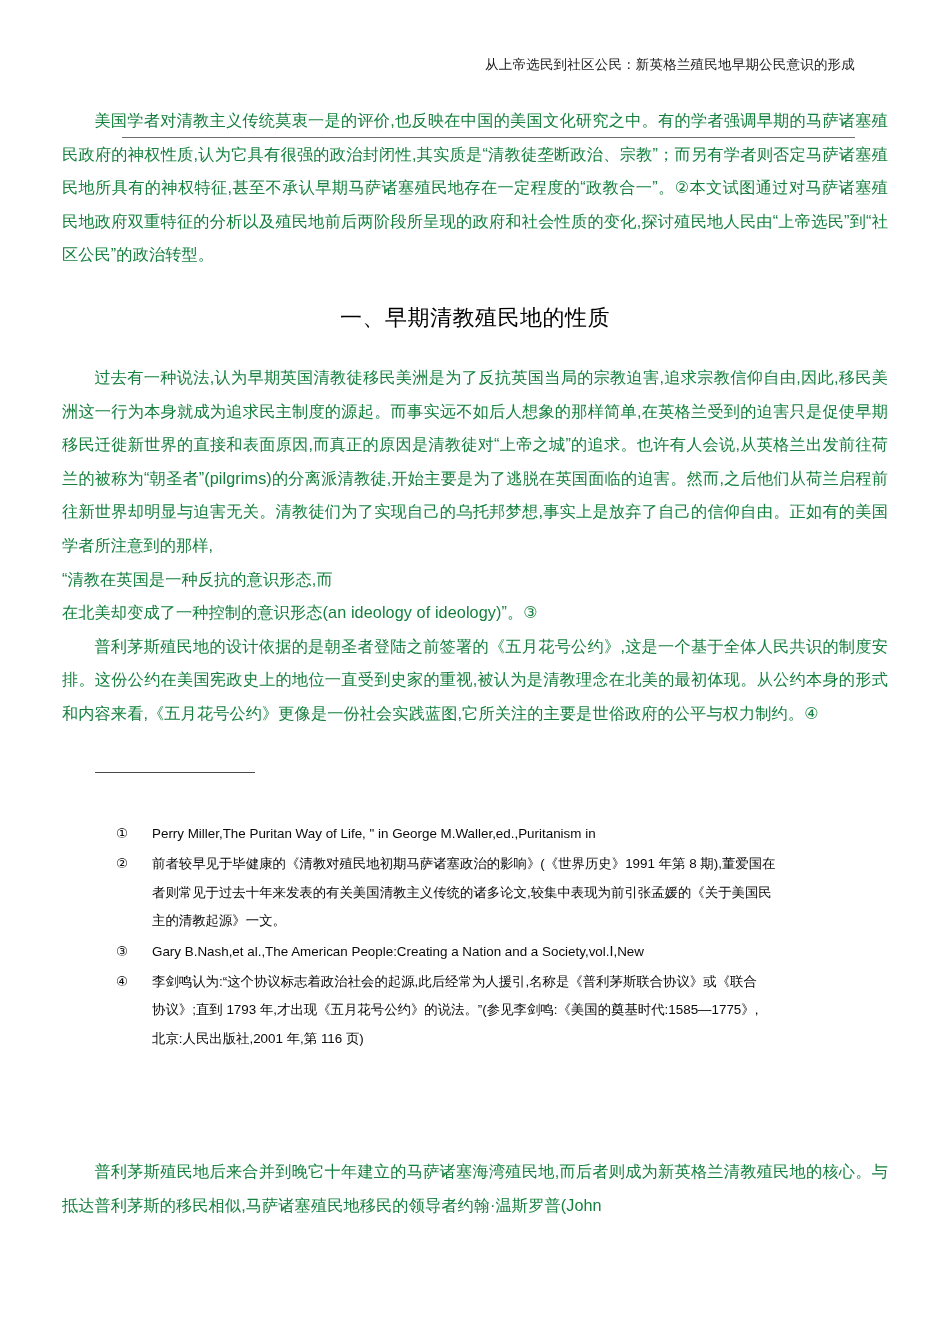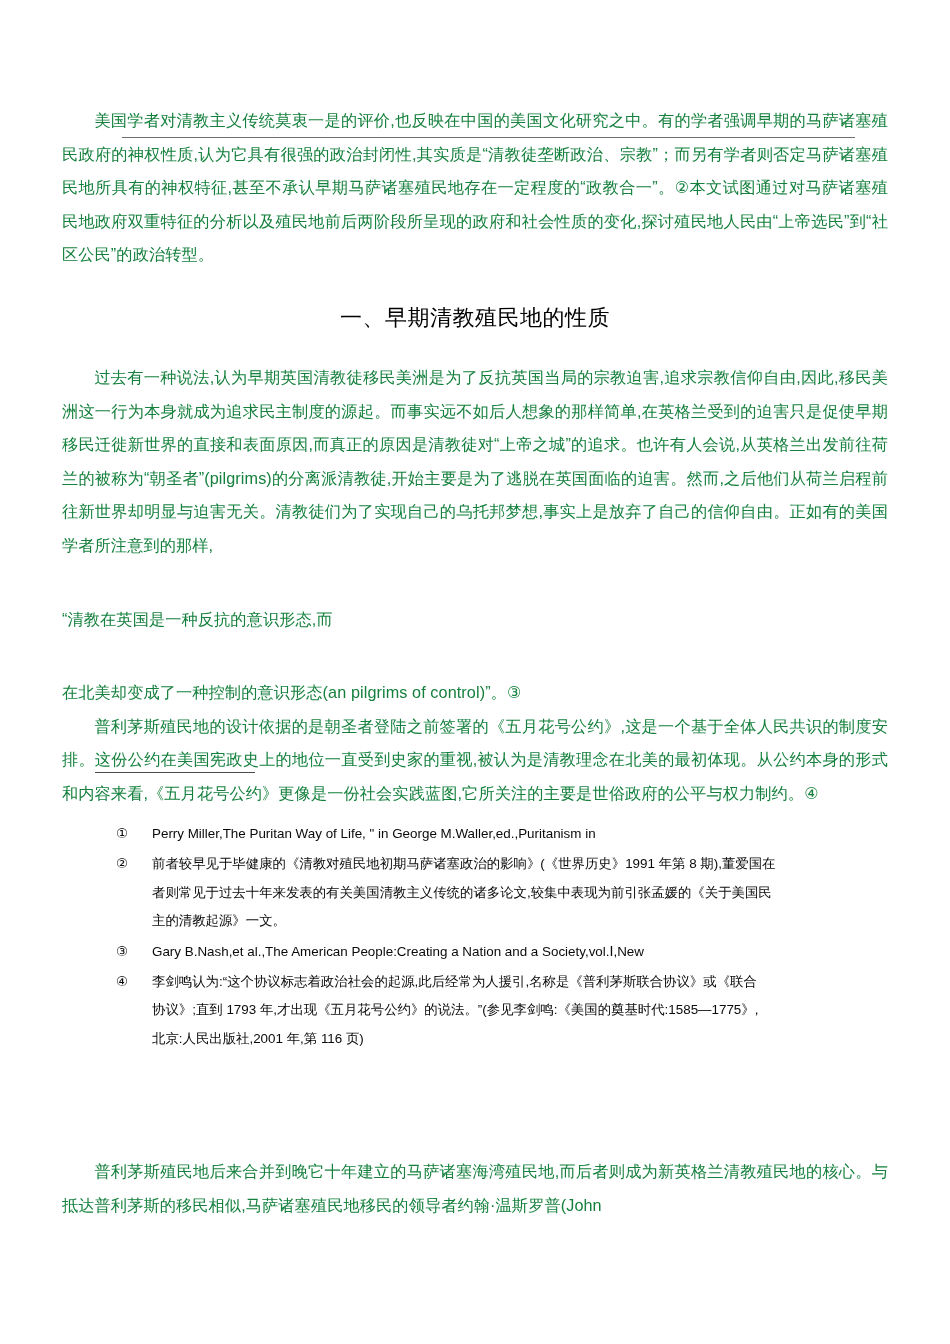--- a/index.html
+++ b/index.html
@@ -60,21 +60,20 @@
     text-align: justify;
     text-justify: inter-ideograph;
     letter-spacing: 0.1px;
     color: #15803d;
   }
   p.para.indent {
     text-indent: 2em;
   }
   p.para.noindent {
     text-indent: 0;
-    margin-top: 40px;
   }
   p.para.flush {
     text-align: left;
   }
 
   .section-head {
     margin: 0;
     padding: 0;
     font-size: 22px;
     line-height: 30px;
@@ -130,37 +129,40 @@
     top: 1155px;
     left: 62px;
     width: 826px;
   }
 </style>
 </head>
 <body>
 
 <div class="page">
 
+  <div class="header-zone">
+    <div class="header-title">从上帝选民到社区公民：新英格兰殖民地早期公民意识的形成</div>
+  </div>
   <div class="header-rule"></div>
 
   <div class="body-zone">
 
     <p class="para indent">美国学者对清教主义传统莫衷一是的评价,也反映在中国的美国文化研究之中。有的学者强调早期的马萨诸塞殖民政府的神权性质,认为它具有很强的政治封闭性,其实质是“清教徒垄断政治、宗教”；而另有学者则否定马萨诸塞殖民地所具有的神权特征,甚至不承认早期马萨诸塞殖民地存在一定程度的“政教合一”。②本文试图通过对马萨诸塞殖民地政府双重特征的分析以及殖民地前后两阶段所呈现的政府和社会性质的变化,探讨殖民地人民由“上帝选民”到“社区公民”的政治转型。</p>
 
     <div class="gap-before-head"></div>
 
     <h2 class="section-head">一、早期清教殖民地的性质</h2>
 
     <div class="gap-after-head"></div>
 
     <p class="para indent">过去有一种说法,认为早期英国清教徒移民美洲是为了反抗英国当局的宗教迫害,追求宗教信仰自由,因此,移民美洲这一行为本身就成为追求民主制度的源起。而事实远不如后人想象的那样简单,在英格兰受到的迫害只是促使早期移民迁徙新世界的直接和表面原因,而真正的原因是清教徒对“上帝之城”的追求。也许有人会说,从英格兰出发前往荷兰的被称为“朝圣者”(pilgrims)的分离派清教徒,开始主要是为了逃脱在英国面临的迫害。然而,之后他们从荷兰启程前往新世界却明显与迫害无关。清教徒们为了实现自己的乌托邦梦想,事实上是放弃了自己的信仰自由。正如有的美国学者所注意到的那样,</p>
 
     <p class="para noindent flush">“清教在英国是一种反抗的意识形态,而</p>
 
-    <p class="para noindent flush">在北美却变成了一种控制的意识形态(an pilgrims of control)”。③</p>
+    <p class="para noindent flush">在北美却变成了一种控制的意识形态(an ideology of ideology)”。③</p>
 
     <p class="para indent">普利茅斯殖民地的设计依据的是朝圣者登陆之前签署的《五月花号公约》,这是一个基于全体人民共识的制度安排。这份公约在美国宪政史上的地位一直受到史家的重视,被认为是清教理念在北美的最初体现。从公约本身的形式和内容来看,《五月花号公约》更像是一份社会实践蓝图,它所关注的主要是世俗政府的公平与权力制约。④</p>
 
   </div>
 
   <div class="fn-rule"></div>
 
   <div class="footnotes">
 
     <div class="fn">

